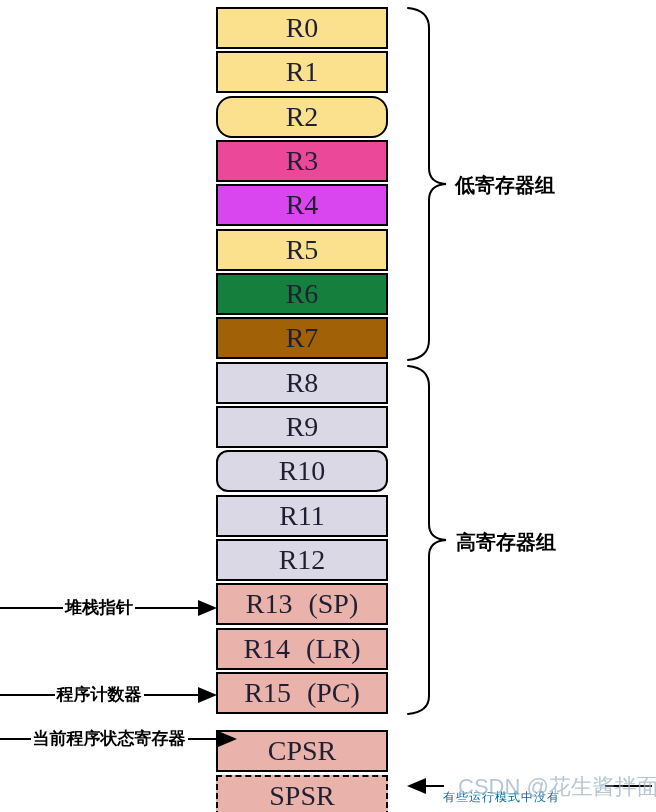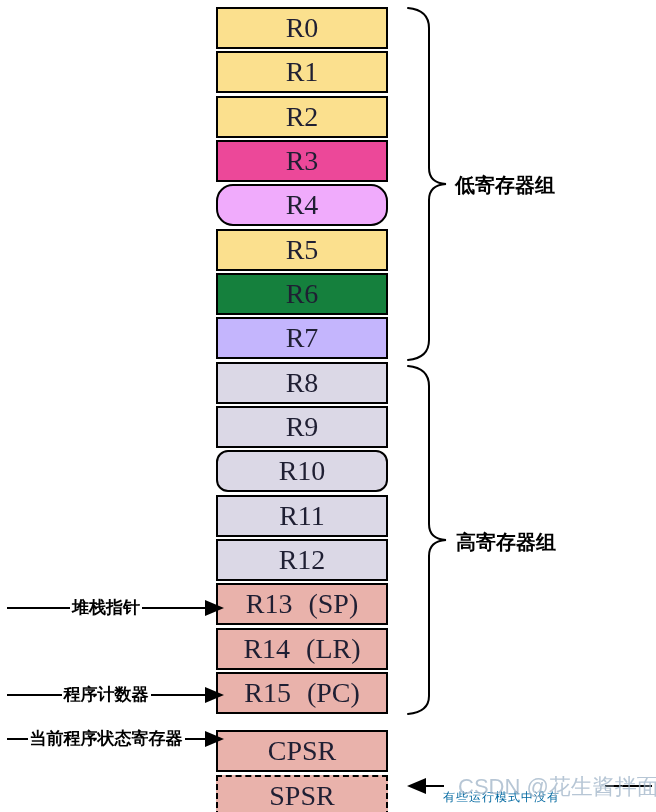--- a/index.html
+++ b/index.html
@@ -23,31 +23,31 @@
     font-family:"Liberation Serif","DejaVu Serif",serif;
     font-size:28px;
     color:#1f1f33;
     word-spacing:9px;
     white-space:pre;
   }
   .cell.dashed{border-style:dashed;}
   
   .overlay{position:absolute;left:0;top:0;pointer-events:none;}
   
-  .pointer{position:absolute;left:7px;width:217px;height:20px;}
+  .pointer{position:absolute;left:0;width:217px;height:20px;}
   .pointer .line{position:absolute;left:0;right:17px;top:9px;border-top:2px solid #000;}
   .pointer .head{position:absolute;right:0;top:2px;width:0;height:0;
     border-top:8px solid transparent;border-bottom:8px solid transparent;border-left:19px solid #000;}
   .pointer .lbl{position:absolute;left:0;right:19px;top:0;text-align:center;
     line-height:20px;font-weight:bold;font-size:17px;color:#000;white-space:nowrap;}
   .pointer .lbl span{background:#ffffff;padding:0 2px;}
   .p-r13{top:598px;}
   .p-r14{top:641px;}
   .p-r15{top:685px;}
-  .p-cpsr{top:729px;}
+  .p-cpsr{top:729px;padding-left:20px;}
   
   .rpointer{position:absolute;left:407px;top:776px;width:249px;height:20px;}
   .rpointer .head{position:absolute;left:0;top:2px;width:0;height:0;
     border-top:8px solid transparent;border-bottom:8px solid transparent;border-right:19px solid #000;}
   .rpointer .line-a{position:absolute;left:19px;width:18px;top:9px;border-top:2px solid #000;}
   .rpointer .lbl{position:absolute;left:37px;top:0;line-height:20px;font-weight:bold;
     font-size:17px;color:#000;white-space:nowrap;}
   .rpointer .line-b{position:absolute;left:198px;width:47px;top:9px;border-top:2px solid #000;}
   
   .brace-lbl{position:absolute;font-weight:bold;font-size:20px;color:#000;white-space:nowrap;}
@@ -66,26 +66,26 @@
 <div class="canvas">
 
   <svg class="overlay" width="656" height="812" viewBox="0 0 656 812">
     <path d="M 408 8 Q 429 10 429 28 L 429 168 Q 429 183 446 184 Q 429 185 429 200 L 429 340 Q 429 358 408 360" fill="none" stroke="#000" stroke-width="2" stroke-linecap="round"></path>
     <path d="M 408 366 Q 429 368 429 386 L 429 524 Q 429 539 446 540 Q 429 541 429 556 L 429 696 Q 429 712 408 714" fill="none" stroke="#000" stroke-width="2" stroke-linecap="round"></path>
   </svg>
 
   <div class="stack">
       <div class="cell" style="background: rgb(251, 224, 142); color: rgb(31, 31, 51); border-color: rgb(0, 0, 0);">R0</div>
       <div class="cell" style="background: rgb(251, 224, 142); color: rgb(31, 31, 51); border-color: rgb(0, 0, 0);">R1</div>
-      <div class="cell" style="background: rgb(251, 224, 142); color: rgb(31, 31, 51); border-color: rgb(0, 0, 0);">R2</div>
+      <div class="cell" style="background: rgb(251, 224, 142); color: rgb(31, 31, 51); border-color: rgb(0, 0, 0); border-radius: 16px;">R2</div>
       <div class="cell" style="background: #ec4899; color: rgb(31, 31, 51); border-color: rgb(0, 0, 0);">R3</div>
-      <div class="cell" style="background: #f0abfc; color: rgb(31, 31, 51); border-color: rgb(0, 0, 0); border-radius: 17px;">R4</div>
+      <div class="cell" style="background: #d946ef; color: rgb(31, 31, 51); border-color: rgb(0, 0, 0);">R4</div>
       <div class="cell" style="background: rgb(251, 224, 142); color: rgb(31, 31, 51); border-color: rgb(0, 0, 0);">R5</div>
       <div class="cell" style="background: #15803d; color: rgb(31, 31, 51); border-color: rgb(0, 0, 0);">R6</div>
-      <div class="cell" style="background: #c4b5fd; color: rgb(31, 31, 51); border-color: rgb(0, 0, 0);">R7</div>
+      <div class="cell" style="background: #a16207; color: rgb(31, 31, 51); border-color: rgb(0, 0, 0);">R7</div>
       <div class="cell" style="background: rgb(219, 216, 230); color: rgb(31, 31, 51); border-color: rgb(0, 0, 0);">R8</div>
       <div class="cell" style="background: rgb(219, 216, 230); color: rgb(31, 31, 51); border-color: rgb(0, 0, 0);">R9</div>
       <div class="cell" style="background: rgb(219, 216, 230); color: rgb(31, 31, 51); border-color: rgb(0, 0, 0); border-radius: 12px;">R10</div>
       <div class="cell" style="background: rgb(219, 216, 230); color: rgb(31, 31, 51); border-color: rgb(0, 0, 0);">R11</div>
       <div class="cell" style="background: rgb(219, 216, 230); color: rgb(31, 31, 51); border-color: rgb(0, 0, 0);">R12</div>
       <div class="cell" style="background: rgb(233, 178, 171); color: rgb(31, 31, 51); border-color: rgb(0, 0, 0);">R13 (SP)</div>
       <div class="cell" style="background: rgb(233, 178, 171); color: rgb(31, 31, 51); border-color: rgb(0, 0, 0);">R14 (LR)</div>
       <div class="cell" style="background: rgb(233, 178, 171); color: rgb(31, 31, 51); border-color: rgb(0, 0, 0);">R15 (PC)</div>
       <div class="cell" style="background: rgb(233, 178, 171); color: rgb(31, 31, 51); border-color: rgb(0, 0, 0); margin-top: 16px;">CPSR</div>
       <div class="cell dashed" style="background: rgb(233, 178, 171); color: rgb(31, 31, 51); border-color: rgb(0, 0, 0);">SPSR</div>

